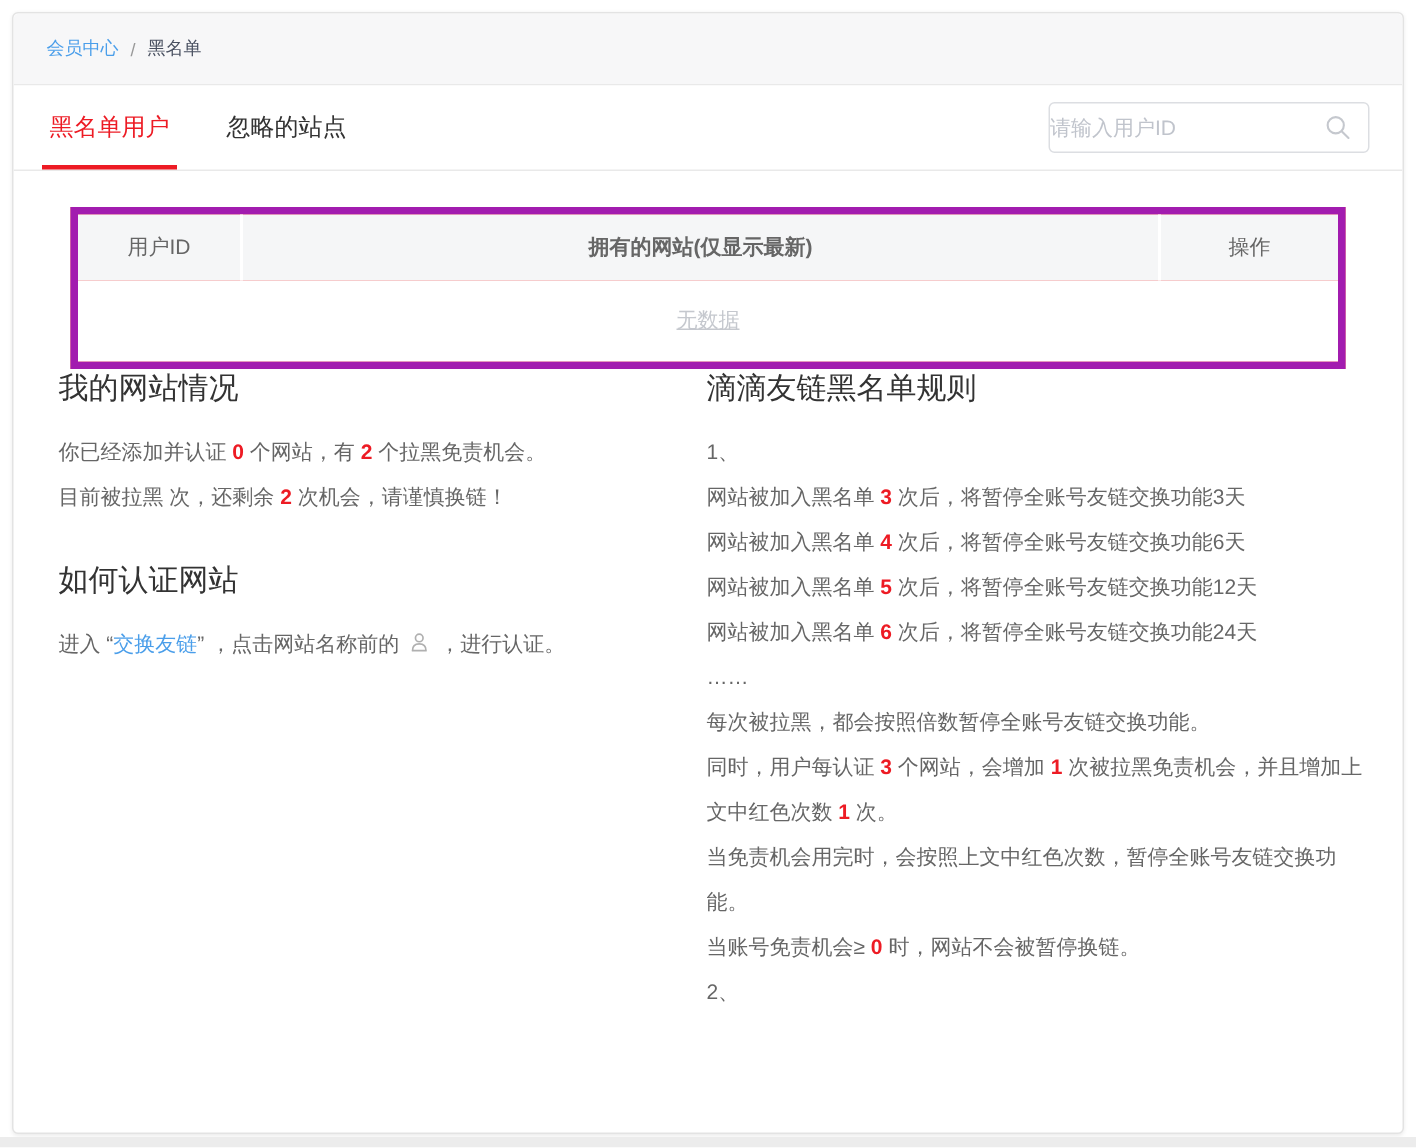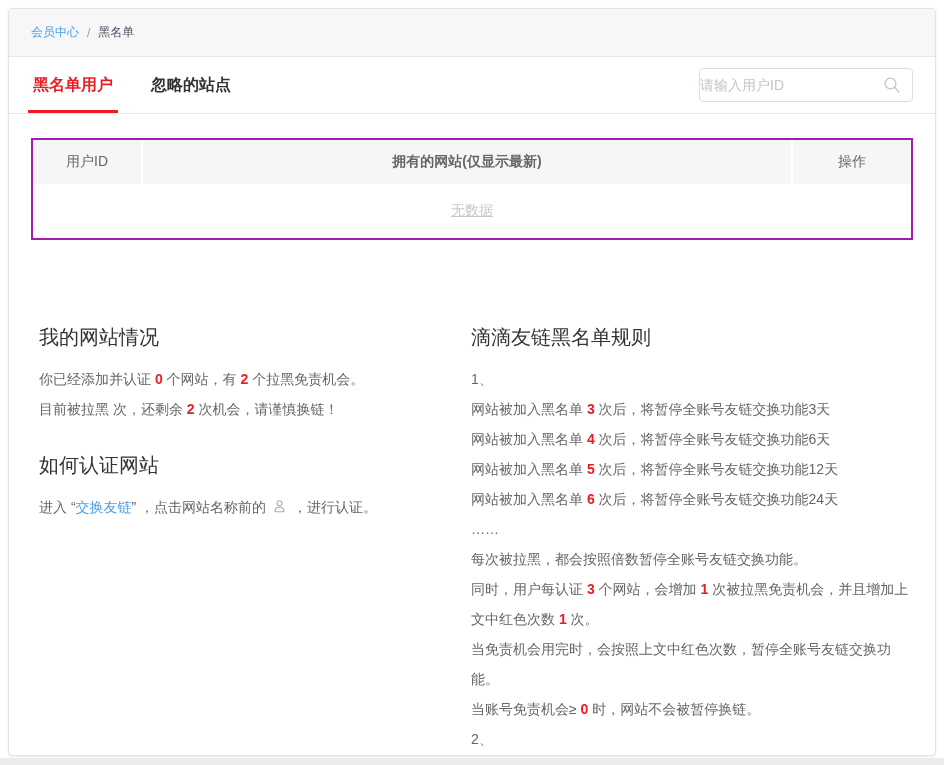--- a/index.html
+++ b/index.html
@@ -38,21 +38,21 @@
   .breadcrumb-link{color:var(--link-blue);text-decoration:none;cursor:pointer;}
   .breadcrumb-sep{color:#999;margin:0 8px;}
   .breadcrumb-current{color:#495060;}
   
   .tabs-row{
     position:relative;height:57px;border-bottom:1px solid var(--border);
     display:flex;align-items:stretch;padding-left:19px;
   }
   .tab{
     position:relative;display:flex;align-items:center;
-    font-size:16px;font-weight:bold;color:#333;padding:0 5px;cursor:pointer;
+    font-size:16px;font-weight:normal;color:#333;padding:0 5px;cursor:pointer;
   }
   .tab + .tab{margin-left:28px;}
   .tab.active{color:var(--accent-red);}
   .tab.active::after{
     content:"";position:absolute;left:0;right:0;bottom:0;height:3px;
     background:var(--accent-red);
   }
   .search-wrap{
     position:absolute;right:22px;top:50%;transform:translateY(-50%);
     width:214px;height:34px;
@@ -62,37 +62,37 @@
     padding:0 38px 0 0;font-size:14px;color:#333;outline:none;
     font-family:"Liberation Sans","DejaVu Sans",sans-serif;
   }
   .search-input::placeholder{color:#c0c4cc;}
   .search-icon{
     position:absolute;right:12px;top:50%;transform:translateY(-50%);
     width:18px;height:18px;cursor:pointer;display:flex;
   }
   
   .table{
-    margin:24px 22px 0;border:2px solid #a21caf;background:#ef4444;
+    margin:24px 38px 0;border:5px solid #a21caf;background:#ef4444;
   }
   .table-header{display:flex;}
   .th{
     height:44px;display:flex;align-items:center;justify-content:center;
     background:var(--header-bg);font-size:14px;color:#666;
   }
   .th-userid{width:110px;border-right:2px solid #fff;}
   .th-sites{flex:1;border-right:2px solid #fff;font-weight:bold;}
   .th-actions{width:118px;}
   .empty-row{
     height:54px;display:flex;align-items:center;justify-content:center;
     color:var(--muted);font-size:14px;background:#fff;text-decoration:underline;
   }
   
   .columns{
-    display:flex;margin-top:84px;padding:0 22px;
+    display:flex;padding:0 22px;
   }
   .col-left{width:428px;flex-shrink:0;padding-left:8px;}
   .col-right{flex:1;margin-left:12px;}
   .section-title{
     font-size:20px;font-weight:400;color:var(--heading);margin:0 0 14px;
     line-height:1.3;
   }
   .section-title.second{margin-top:28px;}
   .text-line{font-size:14px;color:var(--body-text);line-height:30px;}
   .red{color:var(--accent-red);font-weight:bold;}

